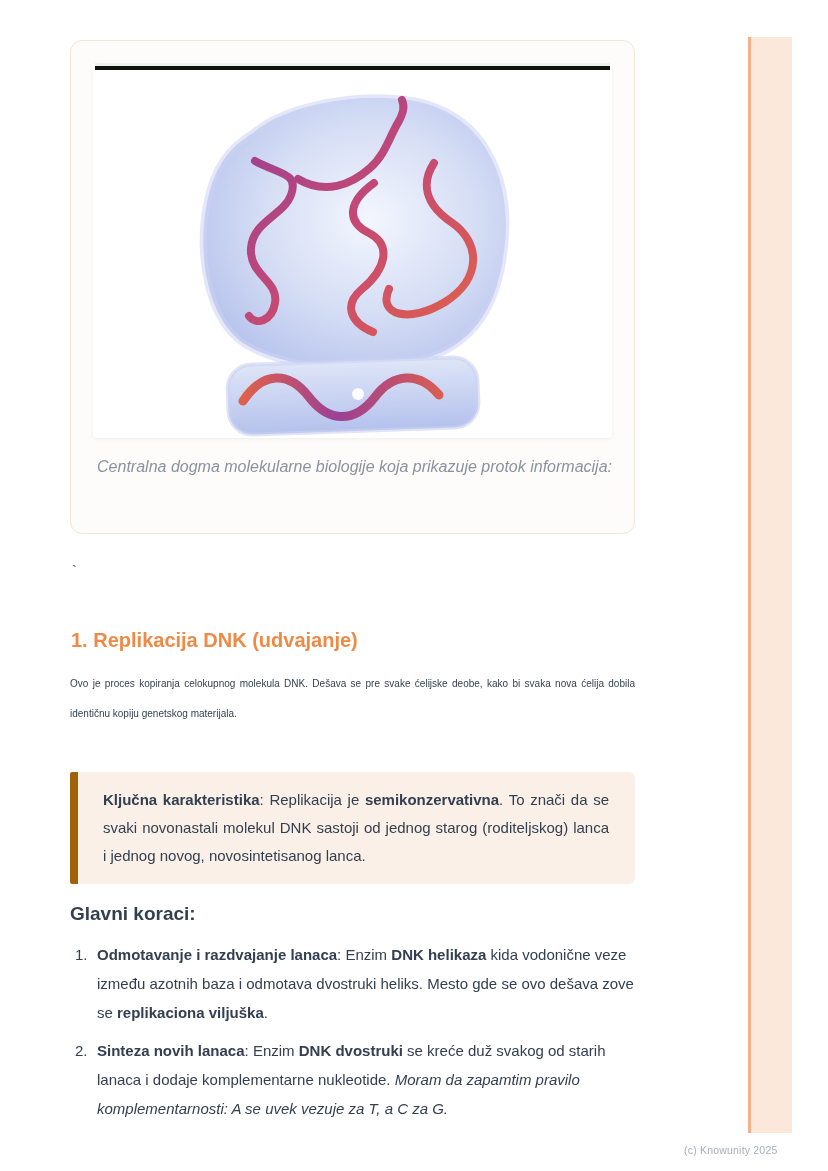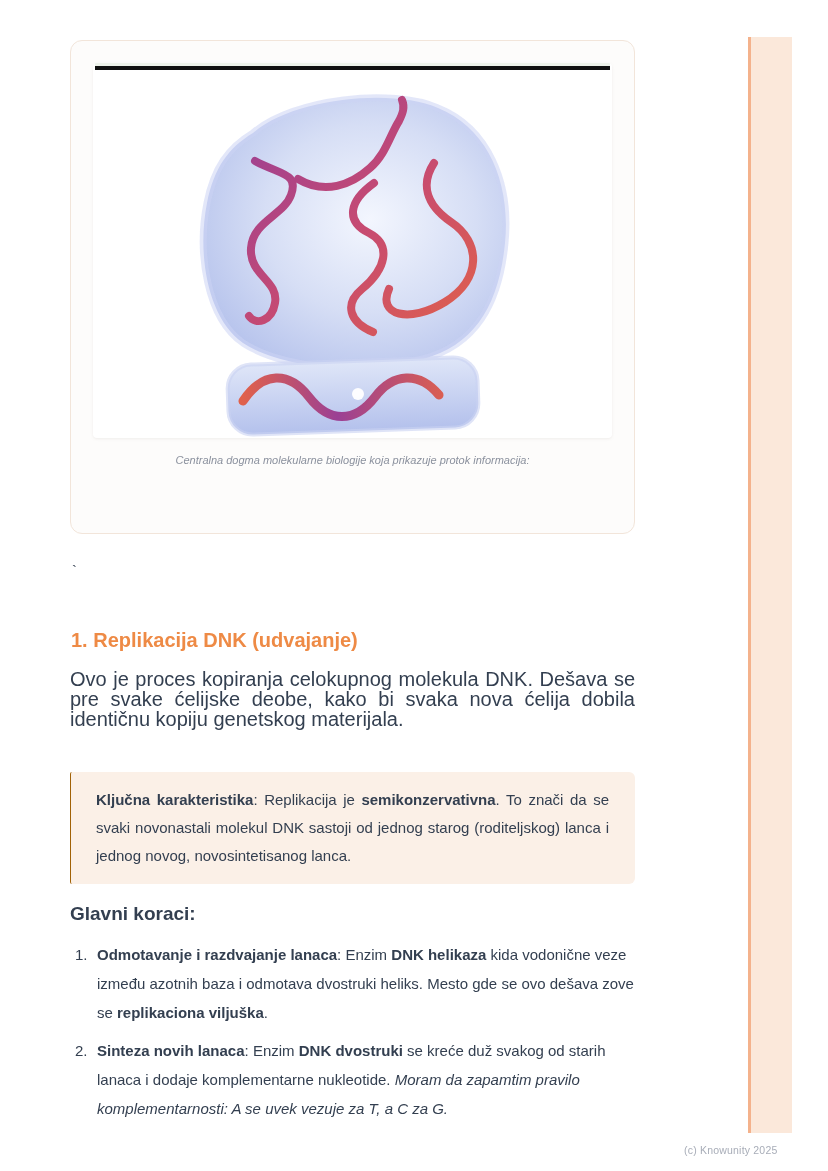--- a/index.html
+++ b/index.html
@@ -42,24 +42,24 @@
   }
   .figure-image {
     width: 519px; height: 375px;
     background: #ffffff;
     border-radius: 4px;
     box-shadow: 0 1px 3px rgba(120,110,100,0.10);
     overflow: hidden;
   }
   .figure-image svg { display: block; }
   .figure-caption {
-    margin-top: 9px;
-    text-align: center;
+    margin-top: 15px;
+    text-align: right;
     font-style: italic;
-    font-size: 11px;
+    font-size: 16px;
     line-height: 27px;
     color: #8b919e;
   }
 
   .stray-char {
     top: 522px; left: 2px;
     font-size: 15px;
     color: #333f50;
   }
 
@@ -68,30 +68,30 @@
     font-size: 20px;
     font-weight: 700;
     color: #ee8a45;
     line-height: 26px;
     width: 565px;
   }
 
   .intro-paragraph {
     top: 629px;
     width: 565px;
-    font-size: 20px;
-    line-height: 20px;
+    font-size: 10px;
+    line-height: 30px;
     text-align: justify;
   }
 
   .callout {
     top: 732px;
     width: 565px;
     background: #fbf0e7;
-    border-left: 1px solid #a16207;
+    border-left: 8px solid #a16207;
     border-radius: 2px 6px 6px 2px;
     padding: 14px 26px 14px 25px;
     font-size: 15px;
     line-height: 28px;
     text-align: justify;
   }
 
   .steps-title {
     top: 862px;
     font-size: 19px;

